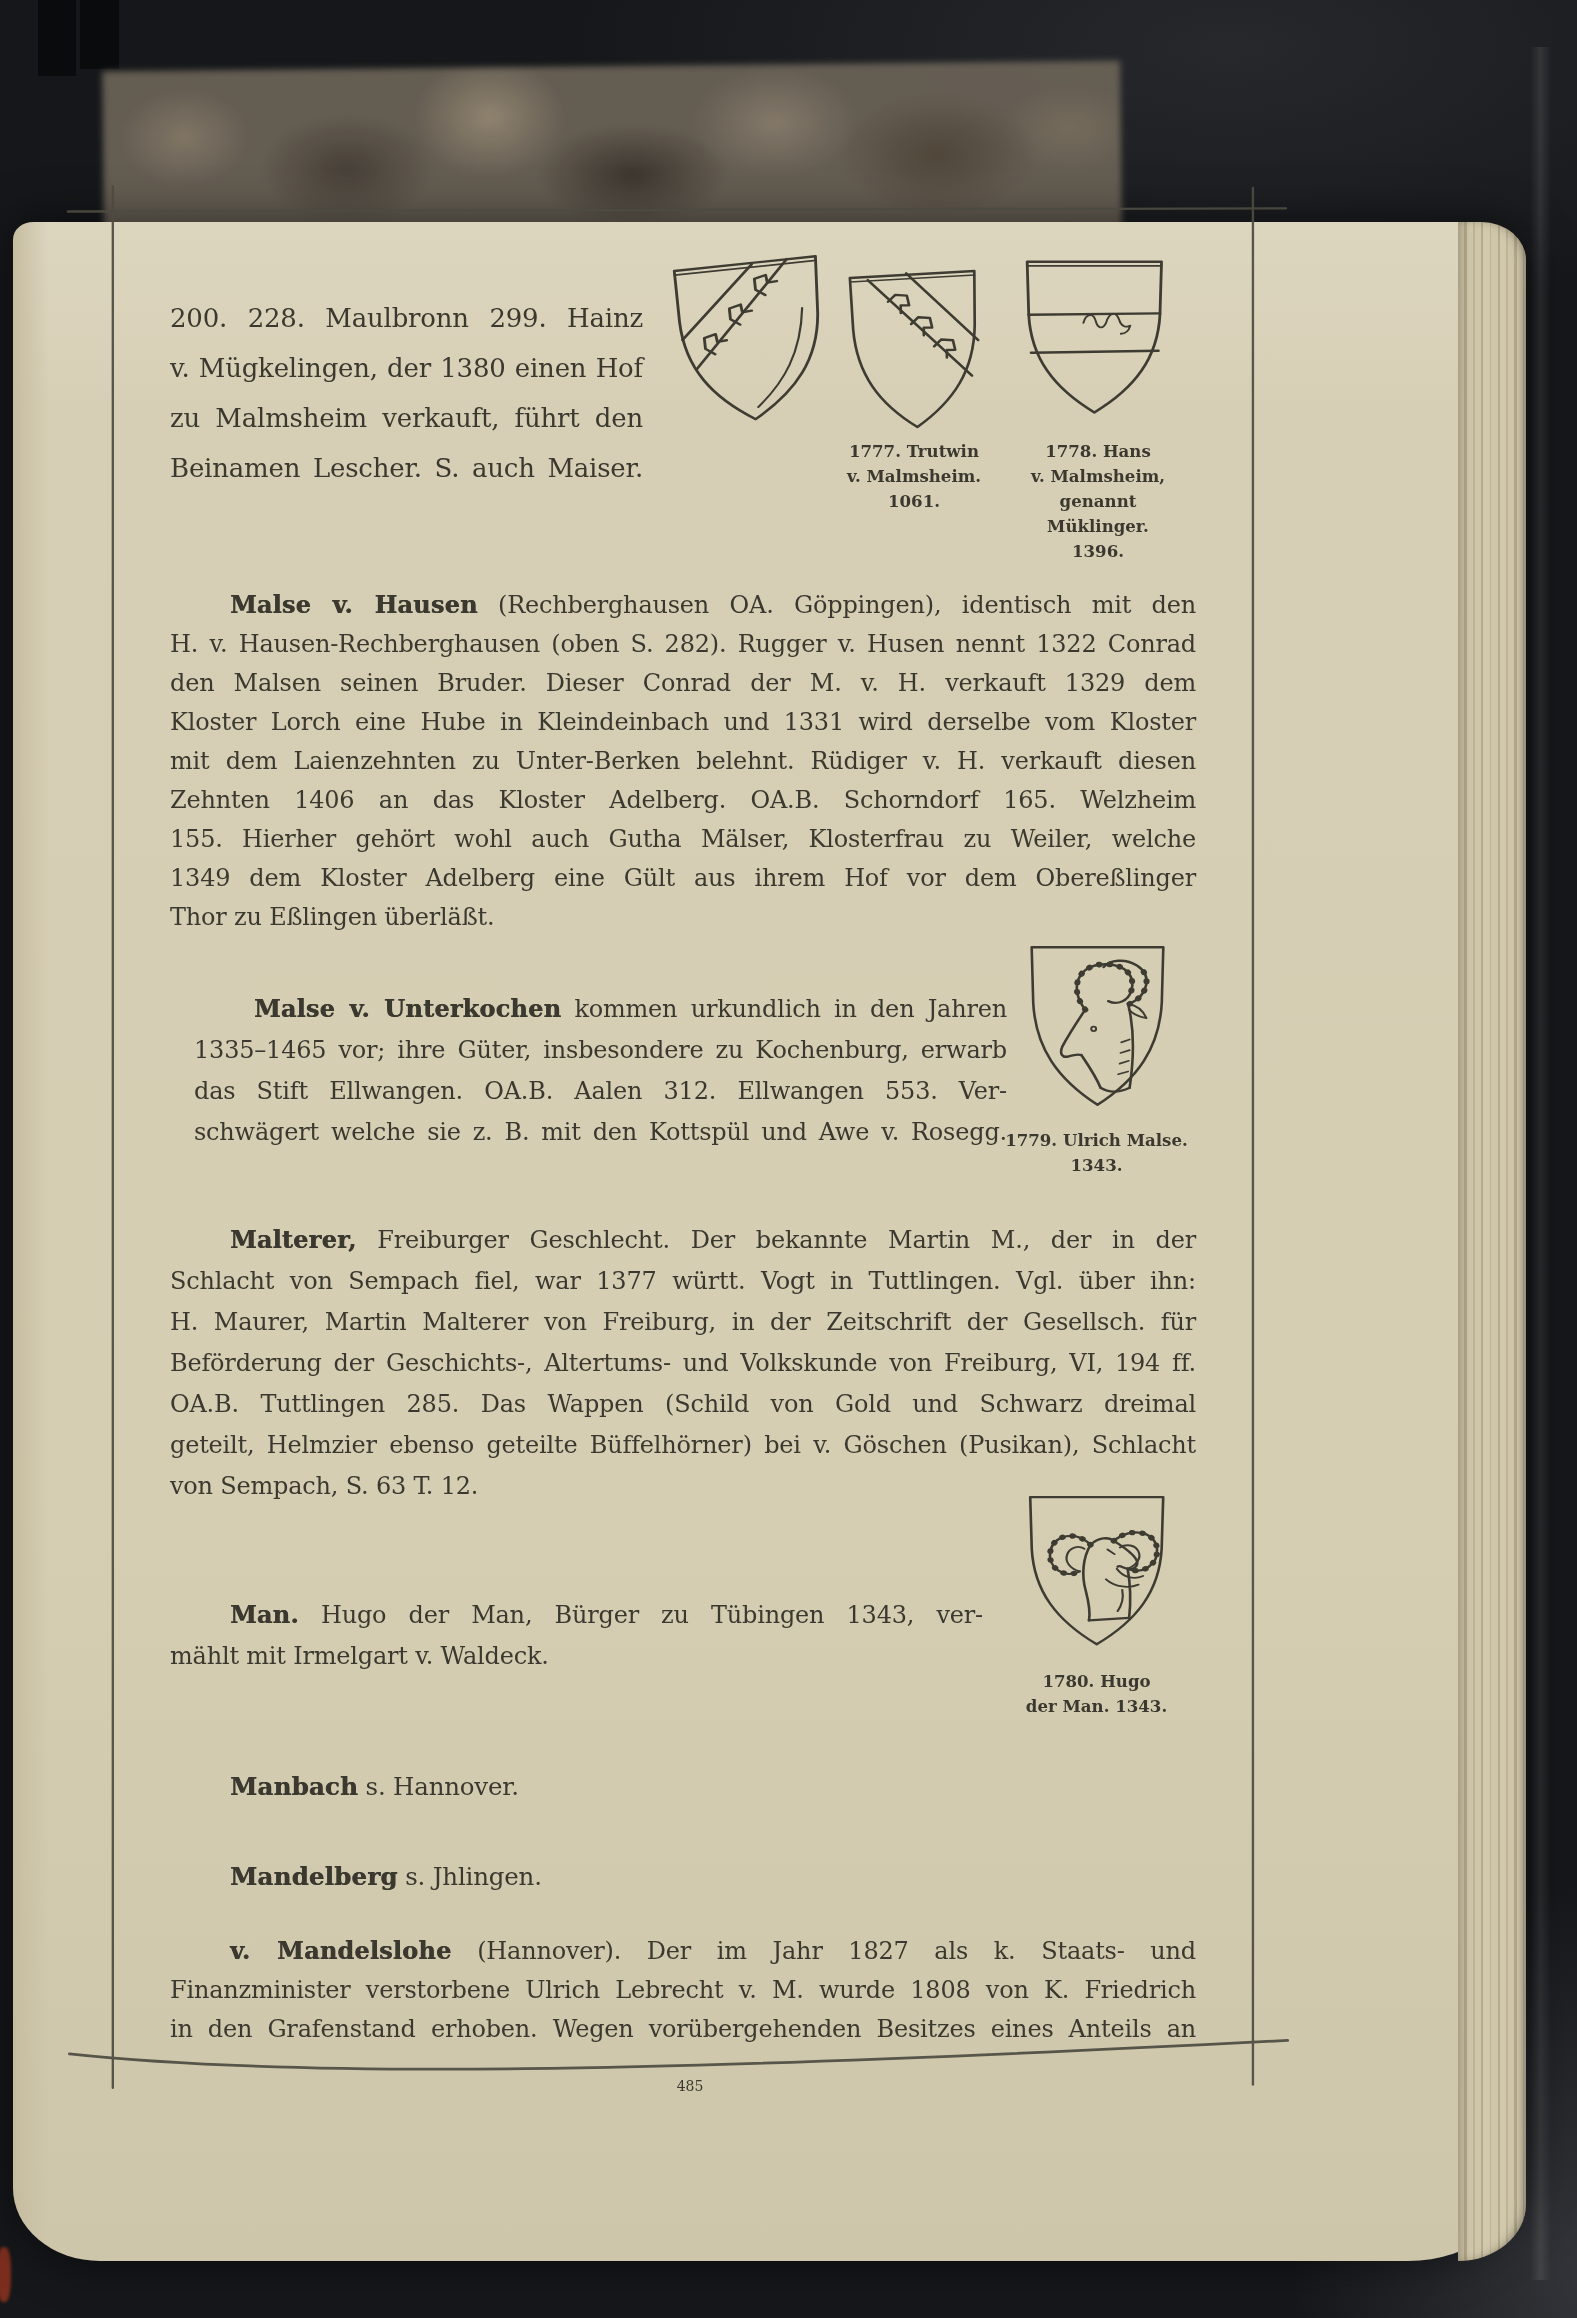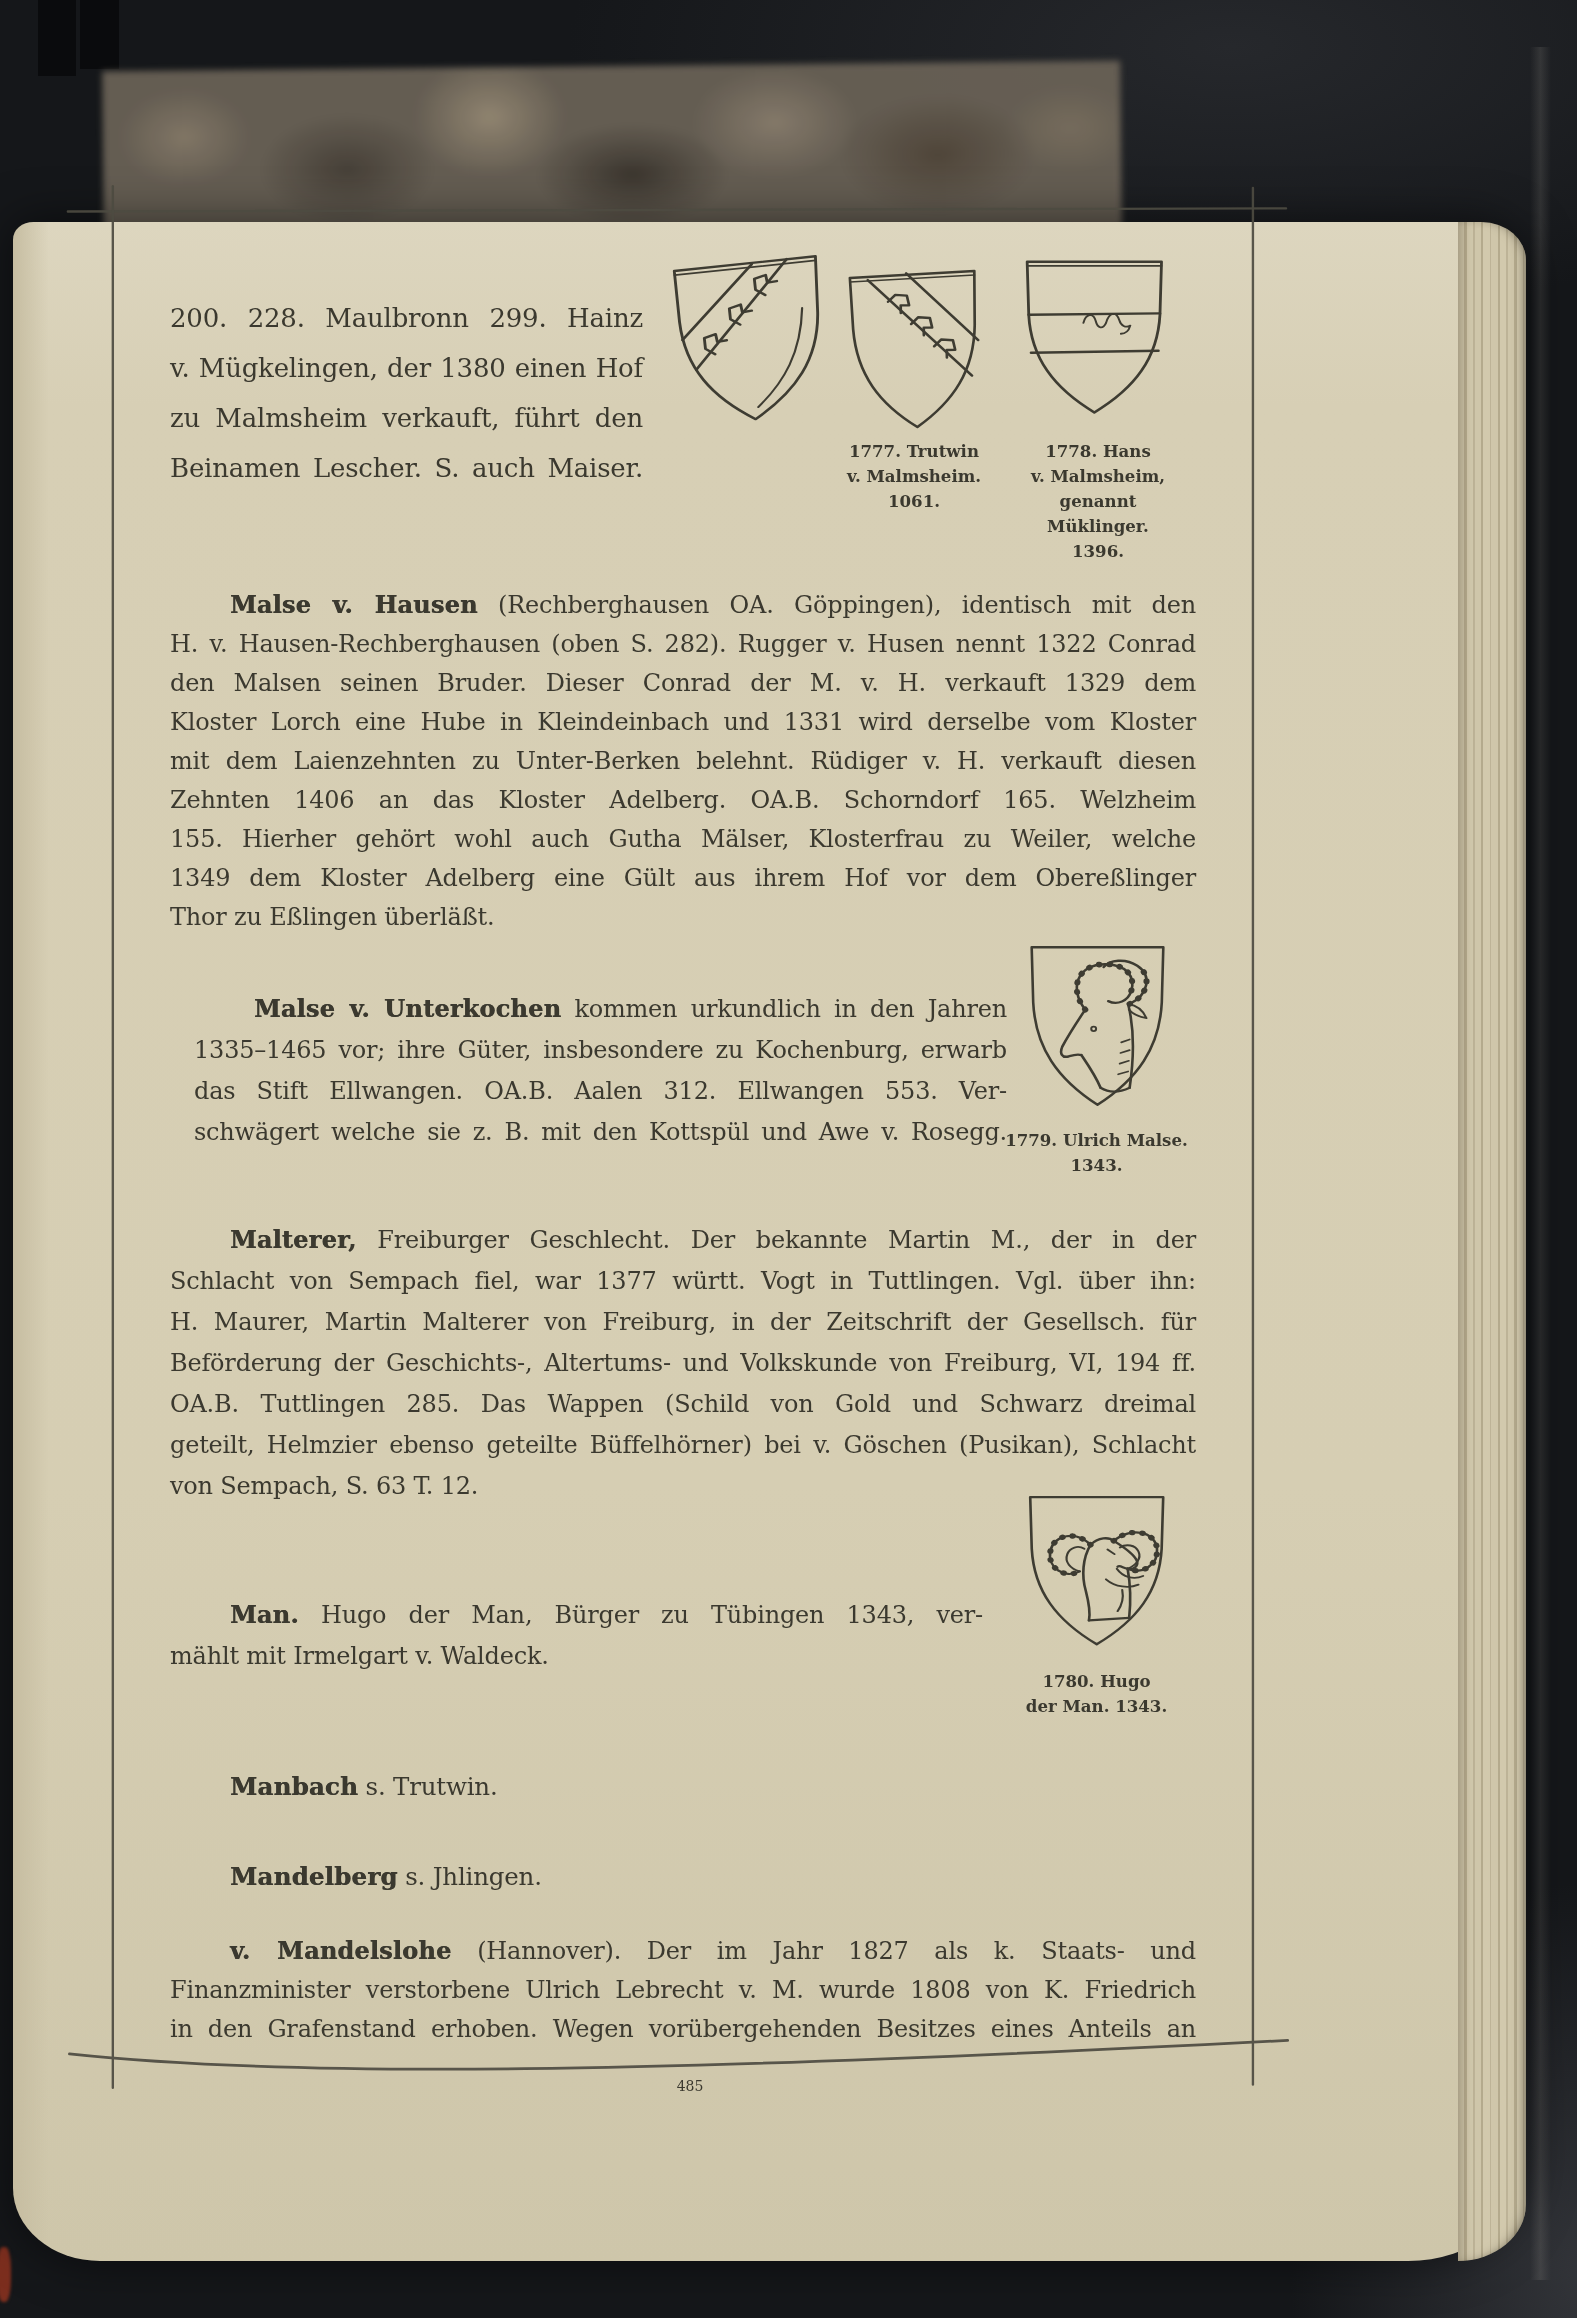--- a/index.html
+++ b/index.html
@@ -208,21 +208,21 @@
     <div class="line">geteilt, Helmzier ebenso geteilte Büffelhörner) bei v. Göschen (Pusikan), Schlacht</div>
     <div class="line last">von Sempach, S. 63 T. 12.</div>
   </div>
 
   <div class="para" id="p-man">
     <div class="line first"><b class="hw">Man.</b><span> Hugo der Man, Bürger zu Tübingen 1343, ver-</span></div>
     <div class="line last">mählt mit Irmelgart v. Waldeck.</div>
   </div>
 
   <div class="para" id="p-manbach">
-    <div class="line plain first"><b class="hw">Manbach</b><span> s. Trutwin.</span></div>
+    <div class="line plain first"><b class="hw">Manbach</b><span> s. Hannover.</span></div>
   </div>
 
   <div class="para" id="p-mandelberg">
     <div class="line plain first"><b class="hw">Mandelberg</b><span> s. Jhlingen.</span></div>
   </div>
 
   <div class="para" id="p-mandelslohe">
     <div class="line first"><b class="hw">v. Mandelslohe</b><span> (Hannover). Der im Jahr 1827 als k. Staats- und</span></div>
     <div class="line">Finanzminister verstorbene Ulrich Lebrecht v. M. wurde 1808 von K. Friedrich</div>
     <div class="line">in den Grafenstand erhoben. Wegen vorübergehenden Besitzes eines Anteils an</div>

